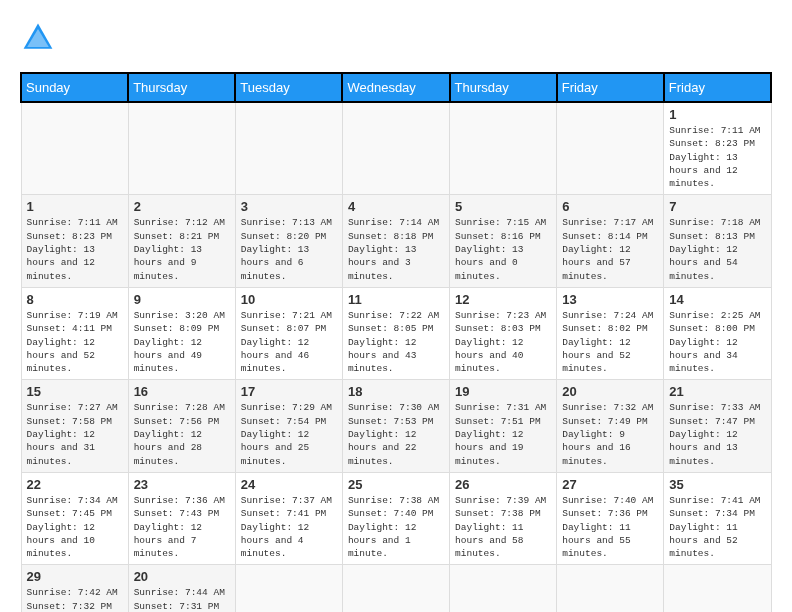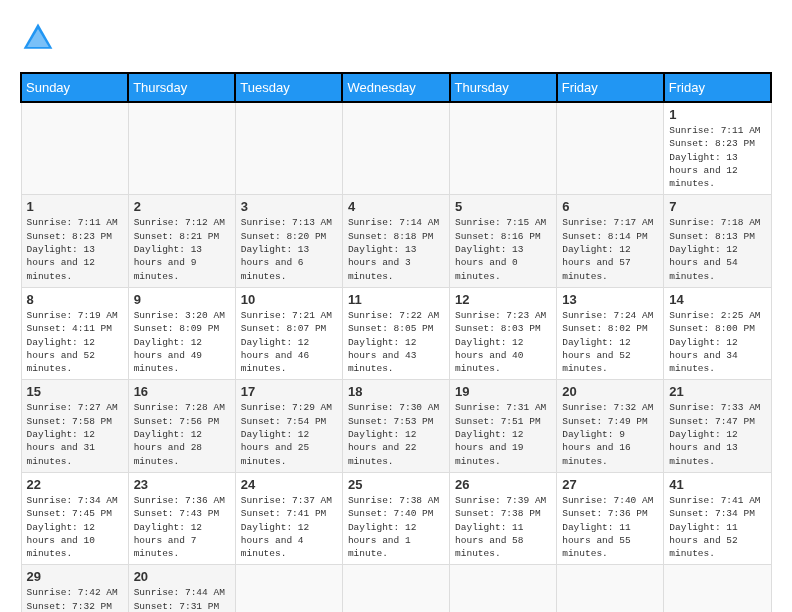--- a/index.html
+++ b/index.html
@@ -360,21 +360,21 @@
       </td>
         <td>
         <span class="day-num">27</span>
         <div class="day-info">
           <span>Sunrise: 7:40 AM</span><br>
           <span>Sunset: 7:36 PM</span><br>
           <span>Daylight: 11 hours and 55 minutes.</span>
         </div>
       </td>
         <td>
-        <span class="day-num">41</span>
+        <span class="day-num">35</span>
         <div class="day-info">
           <span>Sunrise: 7:41 AM</span><br>
           <span>Sunset: 7:34 PM</span><br>
           <span>Daylight: 11 hours and 52 minutes.</span>
         </div>
       </td>
       </tr>
       <tr>
         <td>
         <span class="day-num">29</span>

